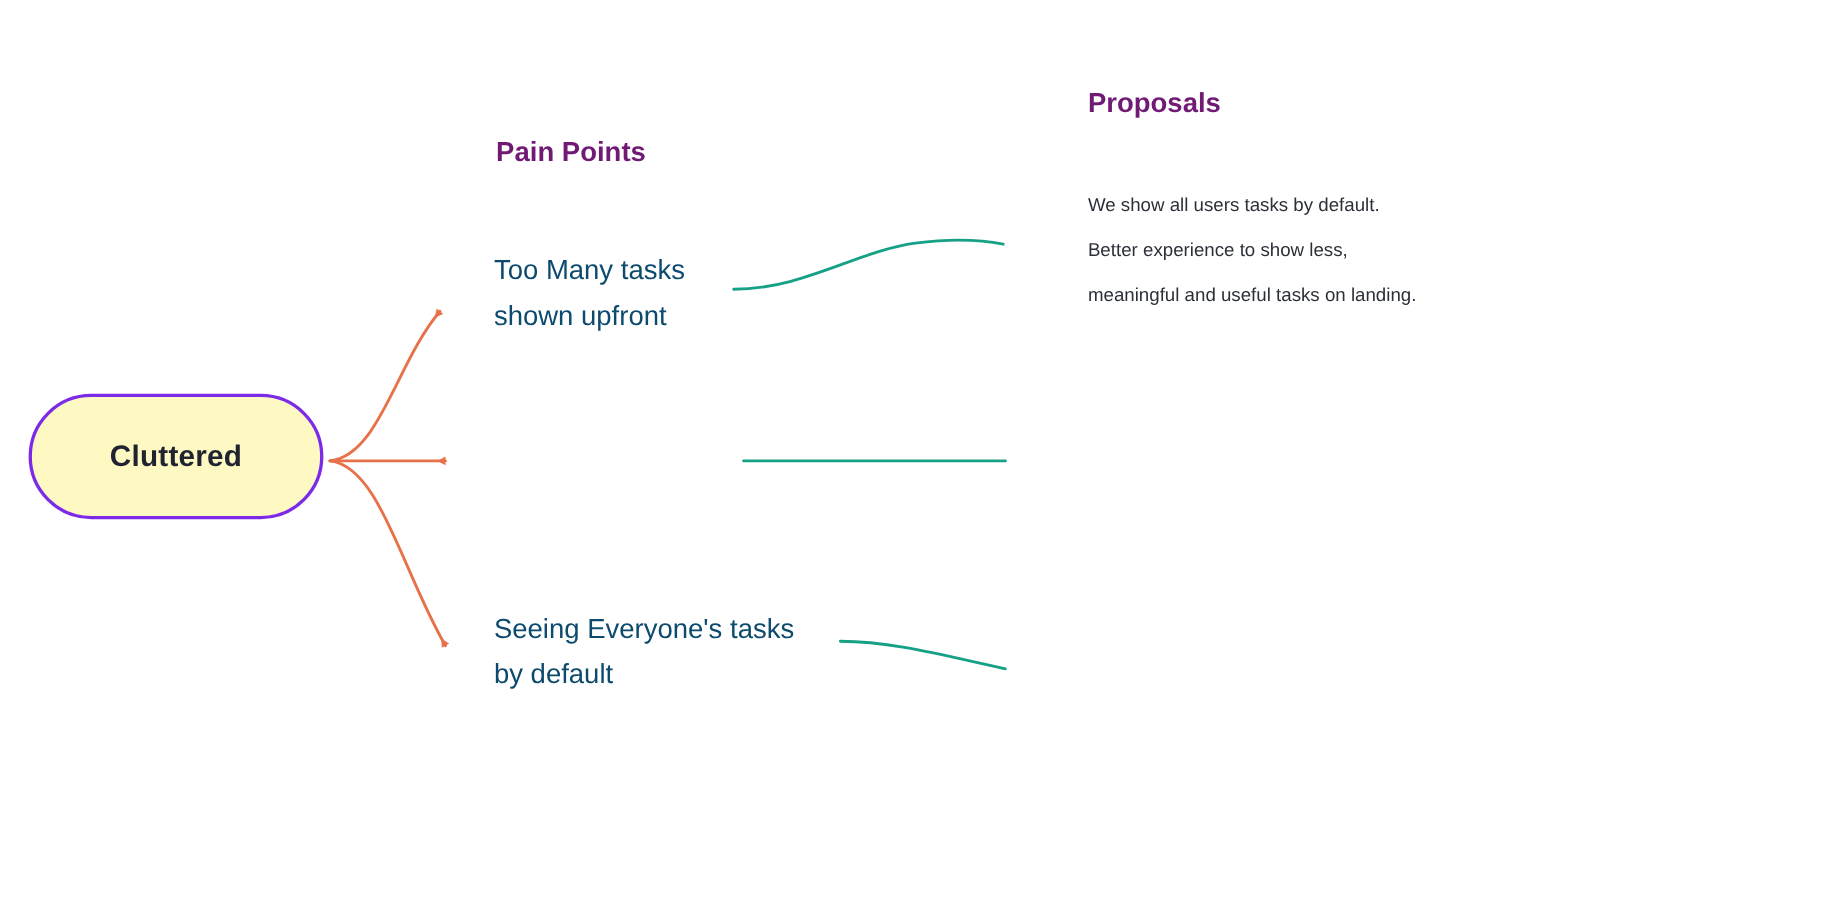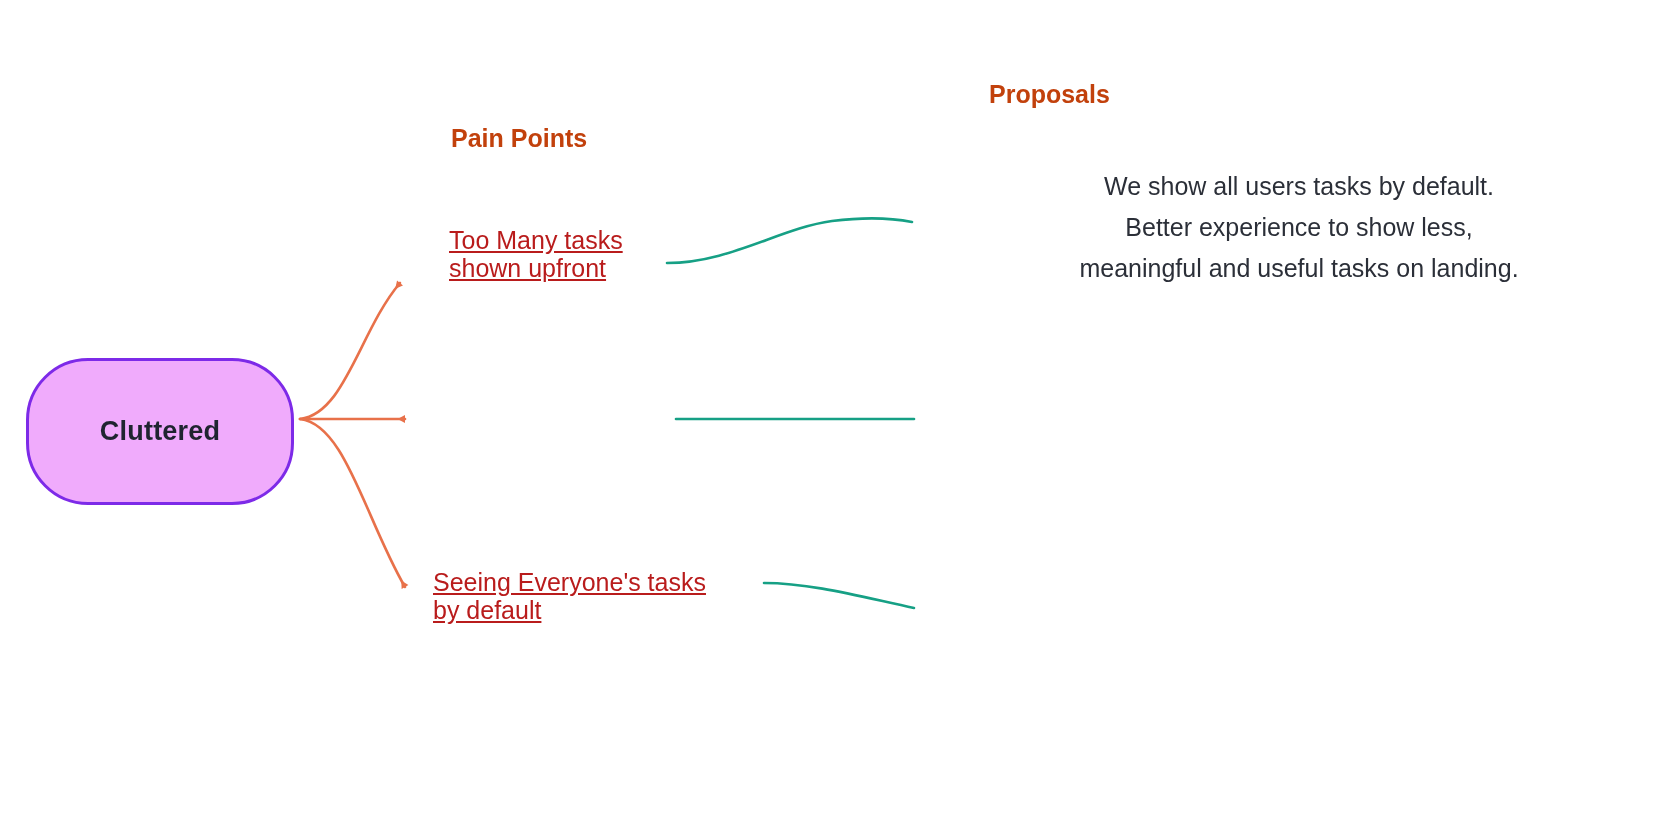--- a/index.html
+++ b/index.html
@@ -27,68 +27,66 @@
     height: 815px;
     pointer-events: none;
   }
 
   
   .root-node {
     position: absolute;
     left: 26px;
     top: 358px;
     width: 268px;
-    height: 147px;
+    height: 114px;
     box-sizing: border-box;
     border: 3px solid #7D2AE8;
     border-radius: 62px;
-    background: #f0abfc;
+    background: #fef9c3;
     display: flex;
     align-items: center;
     justify-content: center;
   }
   .root-label {
     font-size: 27px;
     font-weight: bold;
     color: #1f2430;
     letter-spacing: 0.2px;
   }
 
   
   .col-heading {
     position: absolute;
     font-size: 25px;
     font-weight: bold;
-    color: #c2410c;
+    color: #701a75;
     white-space: nowrap;
   }
   #heading-pain  { left: 451px; top: 124px; }
   #heading-props { left: 989px; top: 80px; }
 
   
   .pain-text {
     position: absolute;
     font-size: 25px;
-    line-height: 28px;
-    color: #b91c1c;
+    line-height: 41px;
+    color: #0c4a6e;
     white-space: pre-line;
-    text-decoration: underline;
   }
   #pain-0 { left: 449px; top: 226px; width: 360px; }
   #pain-1 { left: 449px; top: 404px; width: 360px; }
-  #pain-2 { left: 433px; top: 552px; width: 380px; margin-top: 16px; }
+  #pain-2 { left: 449px; top: 552px; width: 380px; }
 
   
   .proposal-text {
     position: absolute;
-    font-size: 25px;
+    font-size: 17px;
     line-height: 41px;
     color: #2b2f38;
     white-space: pre-line;
-    text-align: center;
   }
   #proposal-0 { left: 989px; top: 166px; width: 620px; }
   #proposal-1 { left: 989px; top: 364px; width: 650px; }
   #proposal-2 { left: 989px; top: 572px; width: 620px; }
 </style>
 </head>
 <body>
 
 <div id="canvas" style="background: rgb(255, 255, 255);">
 

